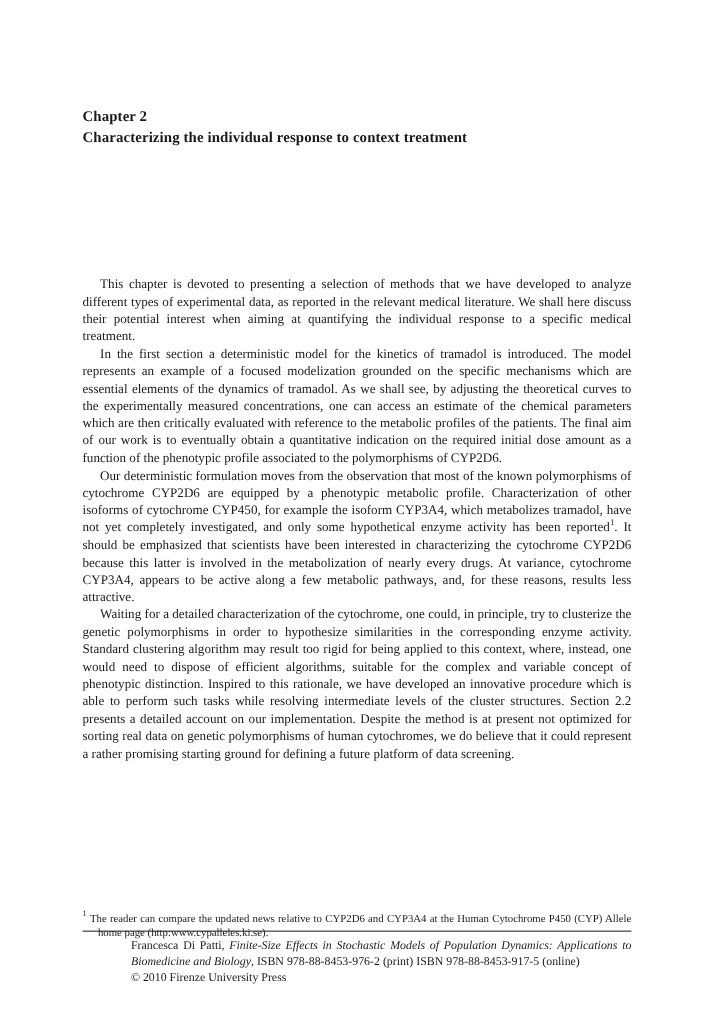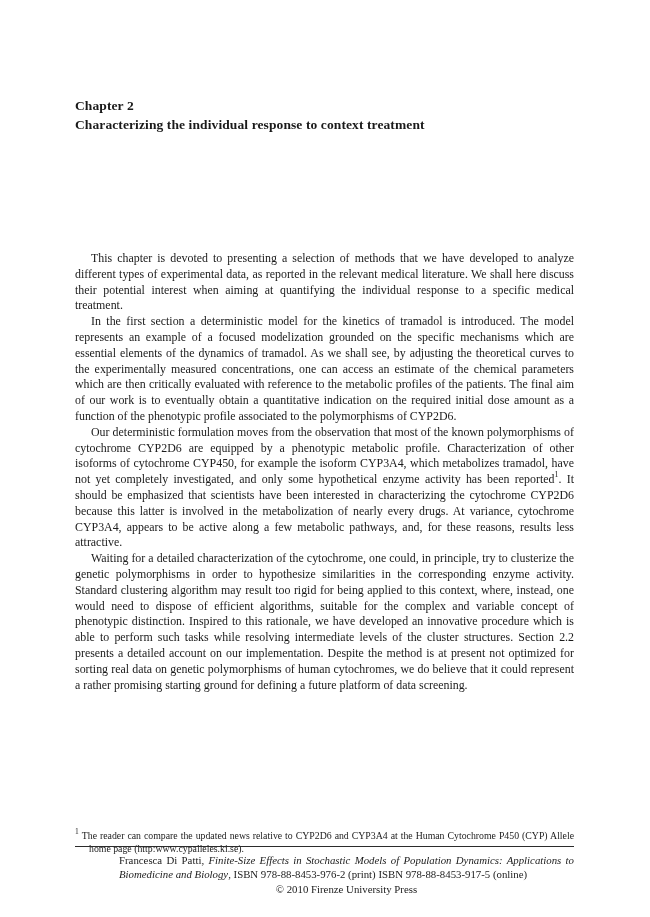--- a/index.html
+++ b/index.html
@@ -86,21 +86,21 @@
     font-size: 10.8px;
     line-height: 14.4px;
     text-align: justify;
     margin-left: 44px;
   }
   .imprint-line,
   .imprint-copyright {
     margin: 0;
   }
   .imprint-copyright {
-    text-align: center;
+    text-align: left;
   }
   em {
     font-style: italic;
   }
 </style>
 </head>
 <body>
 
 <div class="page">
 

